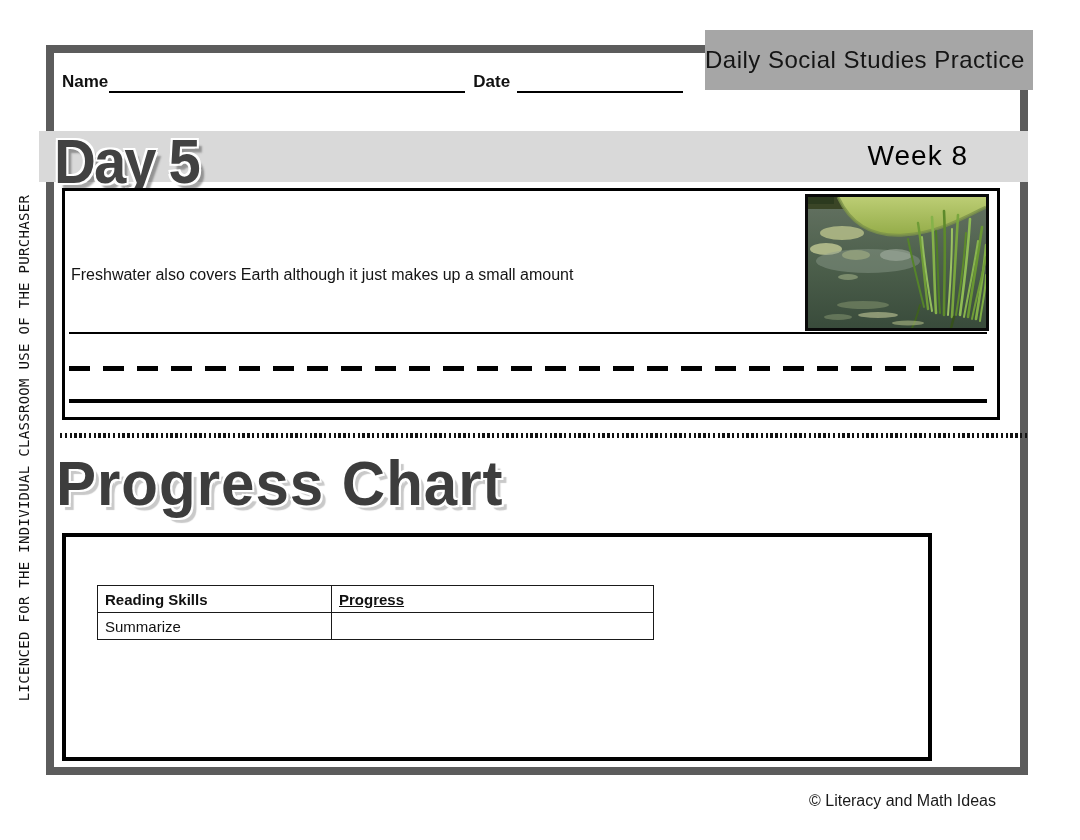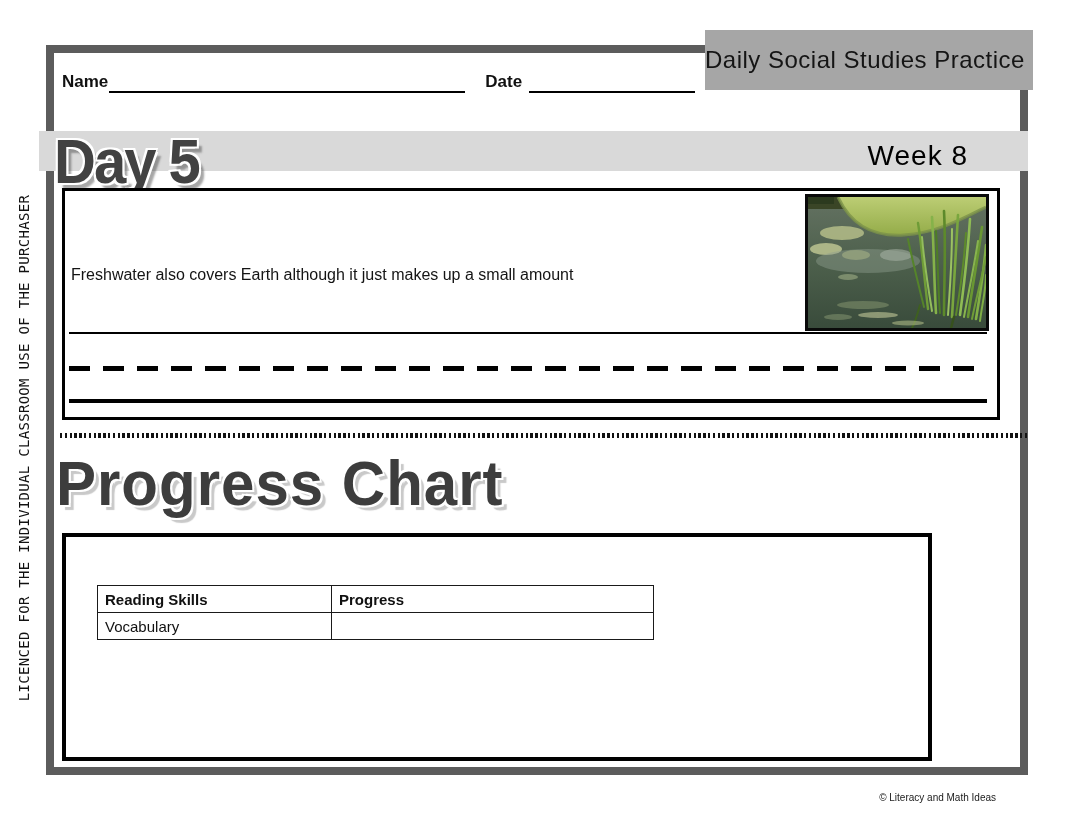--- a/index.html
+++ b/index.html
@@ -29,24 +29,24 @@
   }
   .title-box span { font-size:24px; color:#151515; letter-spacing:0.5px; }
   
   .name-row {
     position:absolute; left:62px; top:72px; width:636px;
     display:flex; font-size:17px; font-weight:600;
   }
   .fill-line { border-bottom:2px solid #000; height:21px; }
   .name-line { width:356px; margin-left:1px; }
   .date-line { width:166px; margin-left:7px; }
-  .date-label { margin-left:20px; }
+  .date-label { margin-left:8px; }
   
   .day-banner {
-    position:absolute; left:39px; top:131px; width:989px; height:40px;
+    position:absolute; left:39px; top:131px; width:989px; height:51px;
     background:#d9d9d9; z-index:2;
   }
   .week-label {
     position:absolute; right:60px; top:9px; font-size:28px; color:#000;
     letter-spacing:1px;
   }
   .day-title {
     position:absolute; left:54px; top:125px; z-index:3;
     font-size:58px; font-weight:900; letter-spacing:-2px; color:#424242;
     transform:scaleY(1.08); transform-origin:top left;
@@ -92,24 +92,24 @@
   .progress-table {
     position:absolute; left:31px; top:48px; border-collapse:collapse;
     font-size:15px;
   }
   .progress-table th, .progress-table td {
     border:1.5px solid #1a1a1a; height:27px; padding:2px 7px;
     text-align:left; vertical-align:middle; font-weight:normal;
   }
   .progress-table th { font-weight:bold; }
   .col-skill { width:234px; }
-  .col-progress { width:322px; }
+  .col-progress { width:322px;text-decoration:underline; }
   
   .footer {
-    position:absolute; top:792px; right:84px; font-size:10px; color:#1a1a1a;
+    position:absolute; top:792px; right:84px; font-size:16px; color:#1a1a1a;
   }
 </style>
 </head>
 <body>
 
 <div class="sheet">
 
   <div class="license">LICENCED FOR THE INDIVIDUAL CLASSROOM USE OF THE PURCHASER</div>
 
   <div class="frame"></div>
@@ -197,21 +197,21 @@
   <div class="progress-box">
     <table class="progress-table">
       <thead>
         <tr>
           <th class="col-skill">Reading Skills</th>
           <th class="col-progress">Progress</th>
         </tr>
       </thead>
       <tbody>
         <tr>
-          <td>Vocabulary</td>
+          <td>Summarize</td>
           <td></td>
         </tr>
       </tbody>
     </table>
   </div>
 
   <div class="footer">© Literacy and Math Ideas</div>
 
 </div>
 

